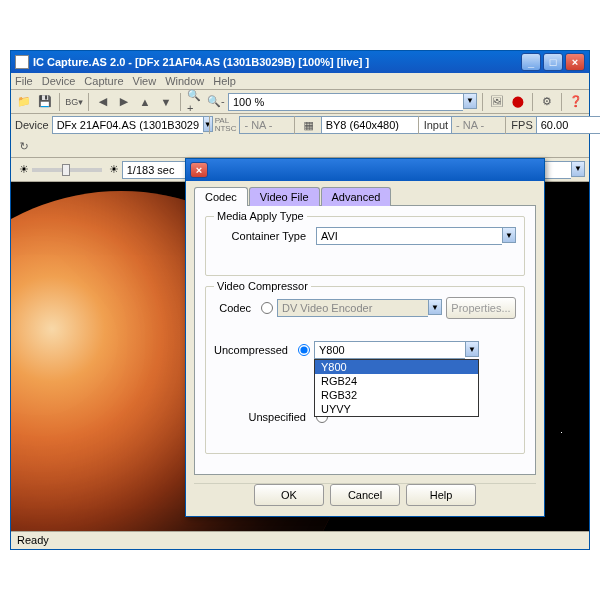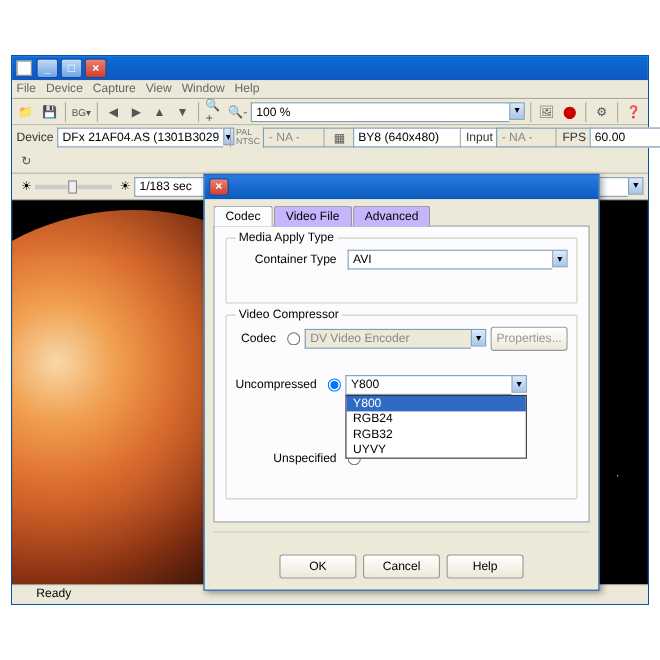--- a/index.html
+++ b/index.html
@@ -45,38 +45,39 @@
   .group-title { position: absolute; top: -7px; left: 8px; background: #fcfcfe; padding: 0 3px; }
   .row { display: flex; align-items: center; margin-bottom: 22px; gap: 4px; }
   .row label { width: 92px; text-align: right; margin-right: 6px; }
   .combo { flex: 1; display: flex; }
   .combo input { flex: 1; height: 18px; border: 1px solid #7f9db9; border-right: none; padding: 0 4px; background: #fff; }
   .combo input.disabled { background: #ece9d8; color: #888; }
   .combo .ddarrow { border-left: 1px solid #7f9db9; }
   .radio { width: 12px; height: 12px; }
   .btn { min-width: 70px; height: 22px; border: 1px solid #999; border-radius: 3px; background: linear-gradient(#fff,#ece9d8); cursor: pointer; }
   .btn.disabled { color: #999; }
-  .btnrow { display: flex; justify-content: center; gap: 6px; padding-top: 20px; border-top: 1px solid #d0d0bf; margin-top: 8px; }
+  .btnrow { display: flex; justify-content: center; gap: 6px; padding-top: 0; border-top: 1px solid #d0d0bf; margin-top: 8px; }
 
   .droplist { position: absolute; background: #fff; border: 1px solid #333; z-index: 10; }
   .droplist div { padding: 1px 6px; cursor: pointer; }
   .droplist div.sel { background: #316ac5; color: #fff; }
 
-  .statusbar { background: #ece9d8; border-top: 1px solid #aca899; padding: 2px 22px; height: 18px; }
+  .statusbar { background: #ece9d8; border-top: 1px solid #aca899; padding: 2px 6px; height: 18px; }
 
   .sun-icon { display: inline-flex; align-items: center; gap: 2px; margin-left: 4px;}
 </style>
 </head>
 <body>
 
 <div class="frame">
 <div class="outer-window">
 
   <div class="titlebar main">
     <div class="icon"></div>
+    <div class="title">IC Capture.AS 2.0 - [DFx 21AF04.AS (1301B3029B) [100%]  [live] ]</div>
     <div class="winbtns">
       <div class="winbtn">_</div>
       <div class="winbtn">□</div>
       <div class="winbtn close">×</div>
     </div>
   </div>
 
   <div class="menubar">
     <span>File</span>
     <span>Device</span>

